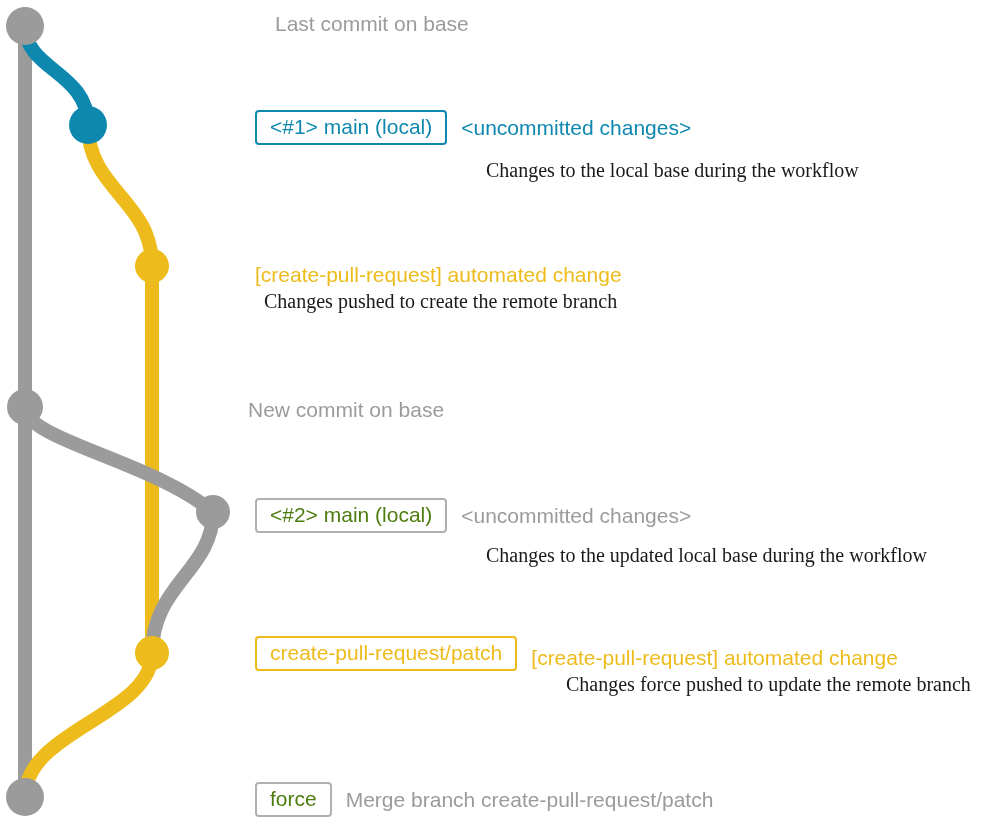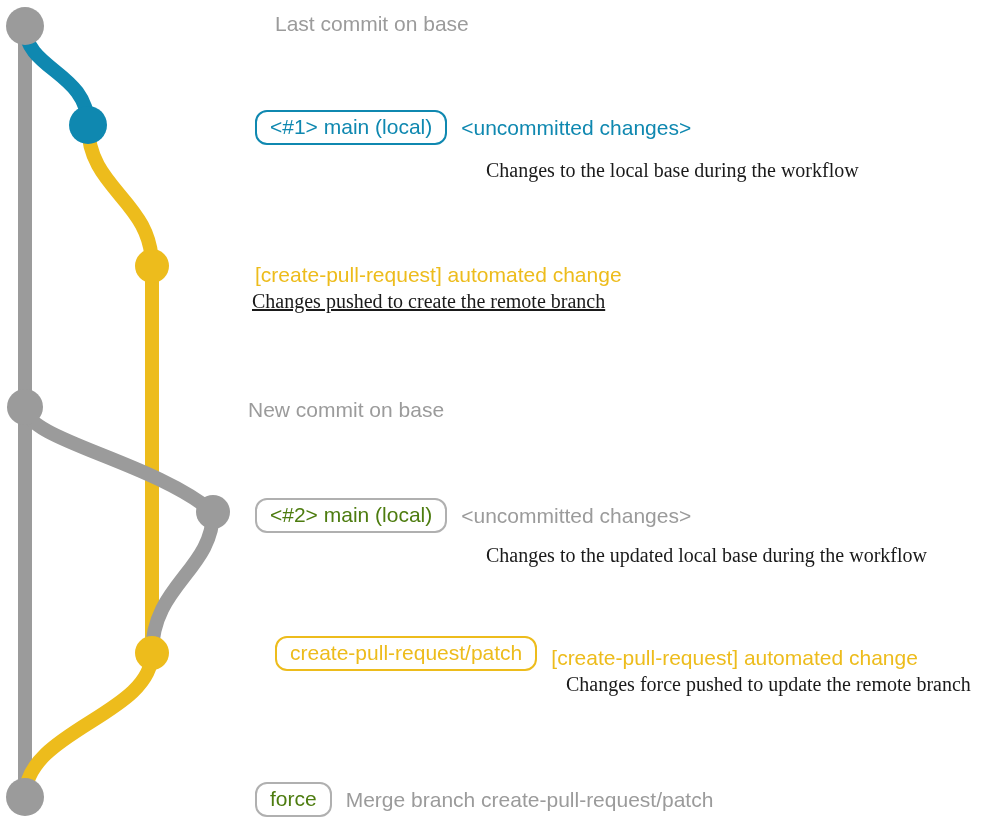--- a/index.html
+++ b/index.html
@@ -31,30 +31,30 @@
     display: flex;
     align-items: center;
     white-space: nowrap;
   }
 
   .pill {
     display: inline-flex;
     align-items: center;
     justify-content: center;
     border: 2px solid #999999;
-    border-radius: 12px;
+    border-radius: 4px;
     padding: 4px 13px 6px 13px;
     font-size: 21px;
     line-height: 1;
     color: #999999;
     background: #ffffff;
     box-sizing: border-box;
   }
   .pill.teal   { border-color: #0f88b0; color: #0f88b0; }
-  .pill.yellow { border-color: #edbc1c; color: #edbc1c; margin-left: 20px; }
+  .pill.yellow { border-color: #edbc1c; color: #edbc1c; }
   .pill.gray   { border-color: #b0b0b0; color: #4d7c0f; }
 
   .headline {
     font-size: 21px;
     line-height: 1;
   }
   .headline.teal   { color: #0f88b0; }
   .headline.yellow { color: #edbc1c; margin-top: 8px; }
   .headline.gray   { color: #9b9b9b; }
 
@@ -110,21 +110,21 @@
   <div class="row" style="left:255px; top:110px;">
     <span class="pill teal">&lt;#1&gt; main (local)</span>
     <span class="gap"></span>
     <span class="headline teal">&lt;uncommitted changes&gt;</span>
   </div>
   <div class="desc" style="left:486px; top:147px;margin-top:13px;">Changes to the local base during the workflow</div>
 
   <div class="row" style="left:255px; top:256px;">
     <span class="headline yellow">[create-pull-request] automated change</span>
   </div>
-  <div class="desc" style="left:252px; top:291px;text-decoration:underline;">Changes pushed to create the remote branch</div>
+  <div class="desc" style="left:264px; top:291px;">Changes pushed to create the remote branch</div>
 
   <div class="row" style="left:248px; top:399px;">
     <span class="subject">New commit on base</span>
   </div>
 
   <div class="row" style="left:255px; top:498px;">
     <span class="pill gray">&lt;#2&gt; main (local)</span>
     <span class="gap"></span>
     <span class="headline gray">&lt;uncommitted changes&gt;</span>
   </div>

